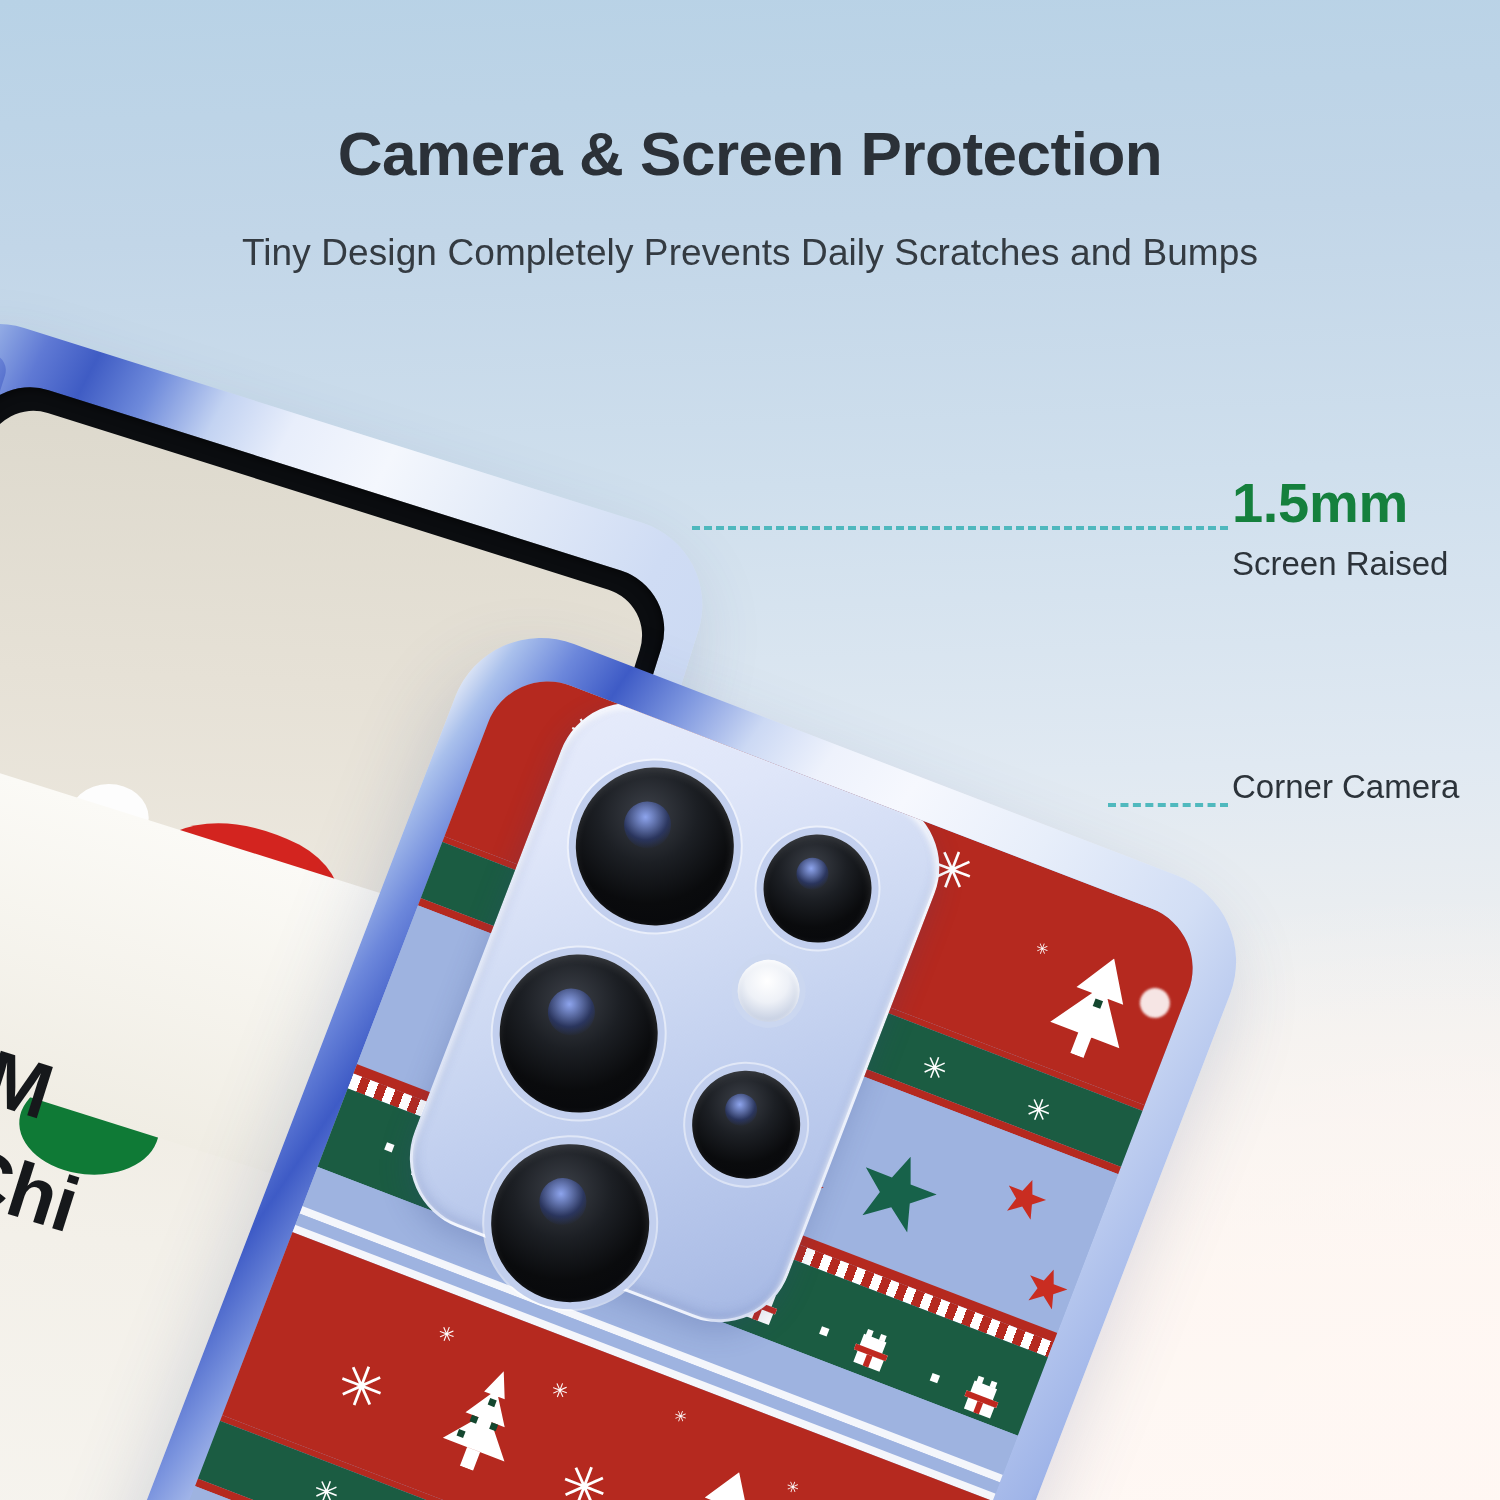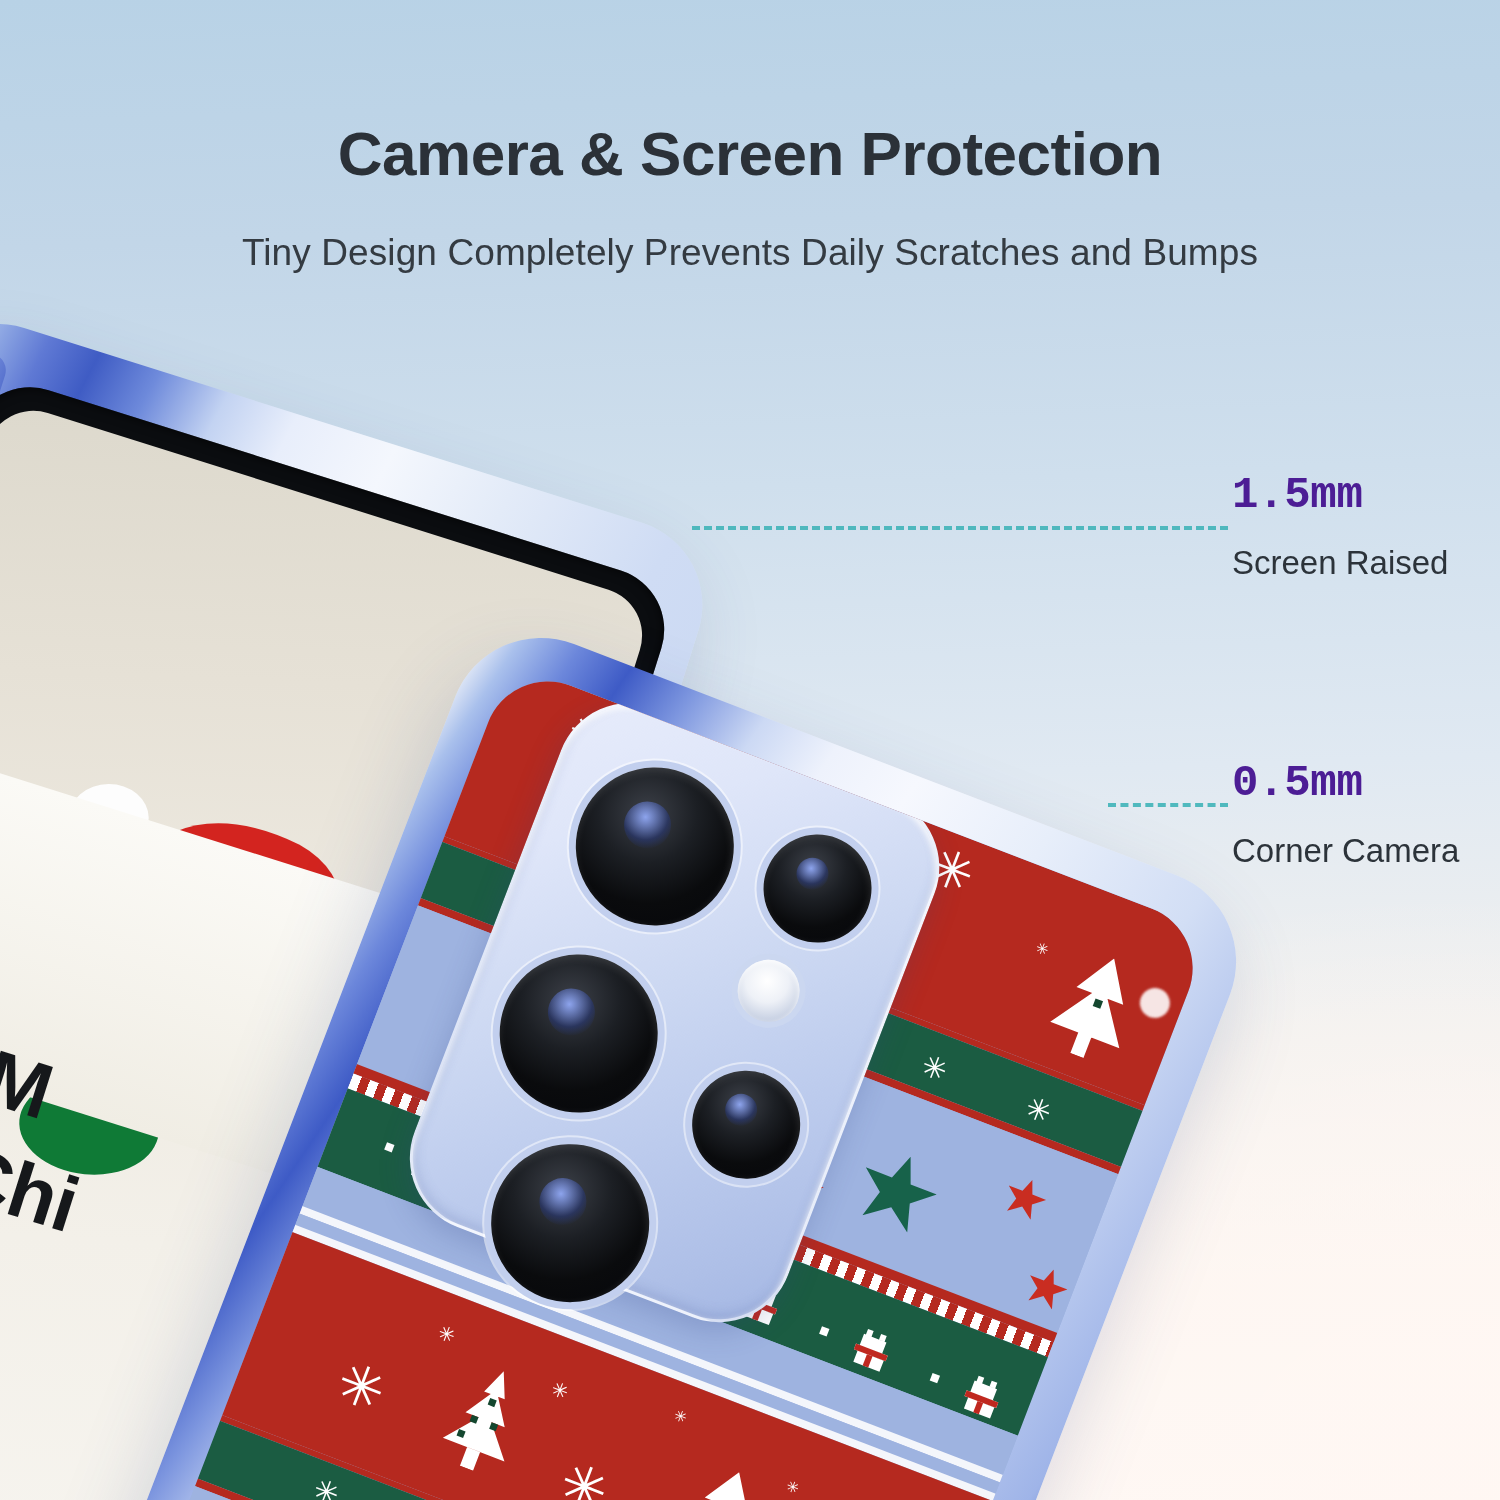--- a/index.html
+++ b/index.html
@@ -21,27 +21,26 @@
   }
   .subhead {
     position:absolute; left:0; top:232px; width:1500px;
     text-align:center; font-size:37px; font-weight:400;
     letter-spacing:0.1px; color:#343b42;
   }
 
   
   .callout { position:absolute; }
   .callout .val {
-    font-size:44px; font-weight:bold; color:#4c1d95; letter-spacing:-0.3px;
+    font-size:56px; font-weight:bold; color:#15803d; letter-spacing:-0.3px;
     white-space:nowrap;
-    font-family:Liberation Mono, monospace;
   }
   .callout .cap {
     font-size:33px; font-weight:400; color:#2c333a; letter-spacing:0;
-    white-space:nowrap; margin-top:24px;
+    white-space:nowrap; margin-top:10px;
   }
   #callout-screen { left:1232px; top:470px; }
   #callout-corner { left:1232px; top:758px; }
 
   .leader {
     position:absolute; height:0;
     border-top:4px dashed #44b5ba;
     opacity:.92;
   }
   #leader-screen { left:692px; top:526px; width:536px; }
@@ -453,15 +452,14 @@
 </div>
 
 <div class="leader" id="leader-screen"></div>
 <div class="callout" id="callout-screen">
   <div class="val">1.5mm</div>
   <div class="cap">Screen Raised</div>
 </div>
 
 <div class="leader" id="leader-corner"></div>
 <div class="callout" id="callout-corner">
-  <div class="val">0.5mm</div>
   <div class="cap">Corner Camera</div>
 </div>
 
 </body></html>

